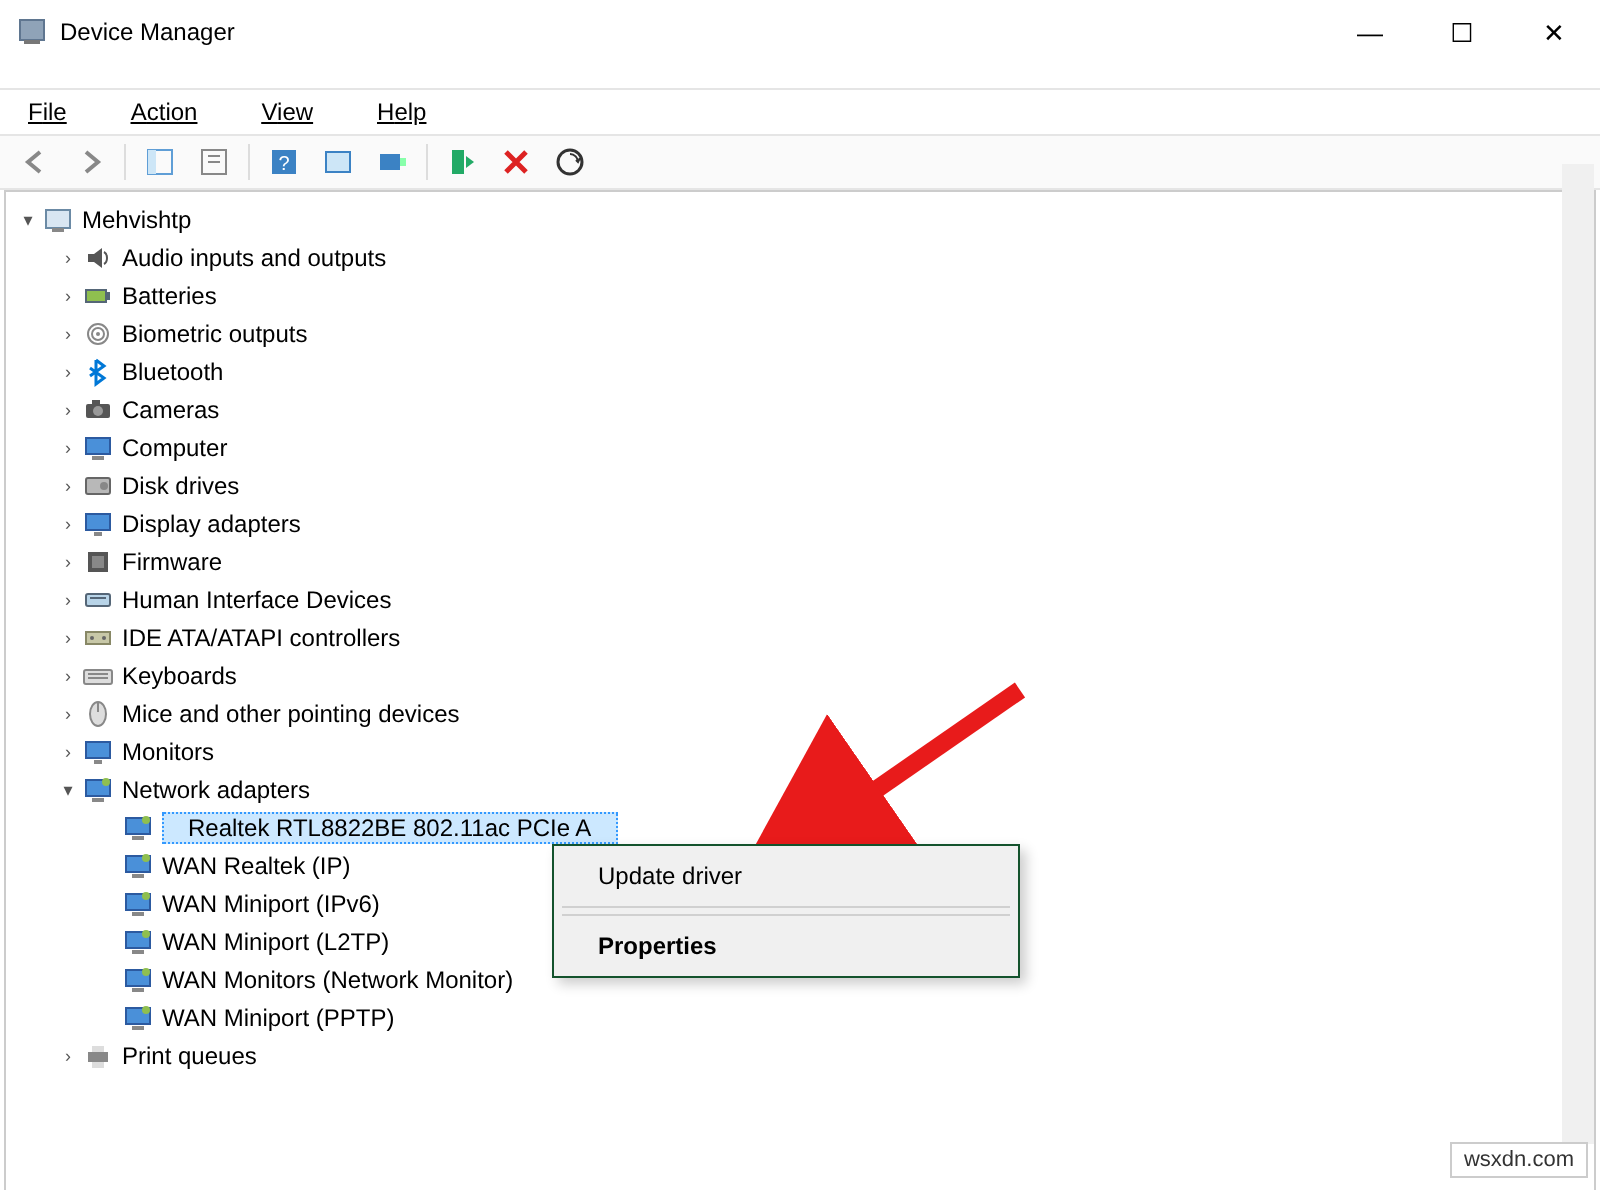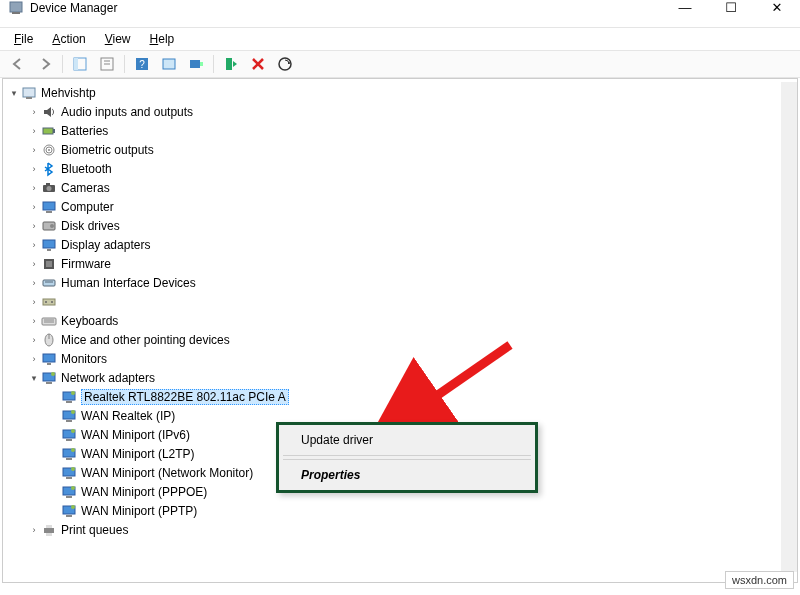--- a/index.html
+++ b/index.html
@@ -10,21 +10,21 @@
       background: #fff;
       color: #000;
       width: 800px;
       height: 595px;
       overflow: hidden;
       position: relative;
     }
     .titlebar {
       display: flex;
       align-items: center;
-      height: 28px;
+      height: 45px;
       padding: 0 0 12px 8px;
       border-bottom: 1px solid #e5e5e5;
     }
     .titlebar-icon {
       width: 16px;
       height: 16px;
       margin-right: 6px;
     }
     .titlebar-title { flex: 0 0 auto; }
     .titlebar-spacer { flex: 1; }
@@ -33,23 +33,24 @@
       width: 46px;
       height: 30px;
       display: flex;
       align-items: center;
       justify-content: center;
       font-size: 13px;
     }
     .menubar {
       display: flex;
       padding: 2px 6px;
-      gap: 3px;
+      gap: 16px;
       height: 22px;
       align-items: center;
+      text-decoration: underline;
     }
     .menu-item { padding: 2px 8px; }
     .menu-item .u { text-decoration: underline; }
     .toolbar {
       display: flex;
       align-items: center;
       padding: 3px 6px;
       gap: 3px;
       border-top: 1px solid #e5e5e5;
       border-bottom: 1px solid #e5e5e5;
@@ -99,39 +100,39 @@
       width: 16px;
       height: 16px;
       margin: 0 4px 0 0;
       flex-shrink: 0;
       display: flex;
       align-items: center;
       justify-content: center;
     }
     .selected {
       background: #cce8ff;
-      padding: 0 2px;
+      padding: 0 12px;
       border: 1px dotted #3399ff;
     }
     .context-menu {
       position: absolute;
       left: 276px;
       top: 422px;
-      width: 262px;
+      width: 234px;
       background: #f0f0f0;
-      border: 3px solid #14532d;
+      border: 1px solid #14532d;
       box-shadow: 3px 3px 6px rgba(0,0,0,0.2);
       padding: 3px 2px;
       z-index: 100;
     }
     .ctx-item {
       padding: 5px 20px;
       font-size: 12px;
     }
-    .ctx-item.bold { font-weight: bold; font-style: italic; }
+    .ctx-item.bold { font-weight: bold; }
     .ctx-sep {
       height: 1px;
       background: #d0d0d0;
       margin: 3px 2px;
     }
     .arrow {
       position: absolute;
       left: 370px;
       top: 340px;
       z-index: 50;
@@ -386,20 +387,21 @@
           <li>
             <div class="tree-row">
     <span class="expander">›</span>
     <span class="node-icon">
                 <svg width="16" height="16" viewBox="0 0 16 16">
                   <rect x="2" y="5" width="12" height="6" fill="#c8c8a8" stroke="#886"></rect>
                   <circle cx="5" cy="8" r="1" fill="#666"></circle>
                   <circle cx="11" cy="8" r="1" fill="#666"></circle>
                 </svg>
               </span>
+    <span>IDE ATA/ATAPI controllers</span>
   </div>
           </li>
           <li>
             <div class="tree-row">
     <span class="expander">›</span>
     <span class="node-icon">
                 <svg width="16" height="16" viewBox="0 0 16 16">
                   <rect x="1" y="5" width="14" height="7" rx="1" fill="#ddd" stroke="#888"></rect>
                   <line x1="3" y1="7" x2="13" y2="7" stroke="#888"></line>
                   <line x1="3" y1="9" x2="13" y2="9" stroke="#888"></line>
@@ -500,34 +502,21 @@
               <li>
                 <div class="tree-row">
     <span class="expander"></span>
     <span class="node-icon">
                     <svg width="16" height="16" viewBox="0 0 16 16">
                       <rect x="2" y="3" width="12" height="8" fill="#4a90d9" stroke="#2c5aa0"></rect>
                       <rect x="5" y="12" width="6" height="2" fill="#888"></rect>
                       <circle cx="12" cy="4" r="2" fill="#8fbf4f"></circle>
                     </svg>
                   </span>
-    <span class="">WAN Miniport (Network Monitor)</span>
-  </div>
-              </li>
-              <li>
-                <div class="tree-row">
-    <span class="expander"></span>
-    <span class="node-icon">
-                    <svg width="16" height="16" viewBox="0 0 16 16">
-                      <rect x="2" y="3" width="12" height="8" fill="#4a90d9" stroke="#2c5aa0"></rect>
-                      <rect x="5" y="12" width="6" height="2" fill="#888"></rect>
-                      <circle cx="12" cy="4" r="2" fill="#8fbf4f"></circle>
-                    </svg>
-                  </span>
-    <span class="">WAN Miniport (PPPOE)</span>
+    <span class="">WAN Monitors (Network Monitor)</span>
   </div>
               </li>
               <li>
                 <div class="tree-row">
     <span class="expander"></span>
     <span class="node-icon">
                     <svg width="16" height="16" viewBox="0 0 16 16">
                       <rect x="2" y="3" width="12" height="8" fill="#4a90d9" stroke="#2c5aa0"></rect>
                       <rect x="5" y="12" width="6" height="2" fill="#888"></rect>
                       <circle cx="12" cy="4" r="2" fill="#8fbf4f"></circle>

